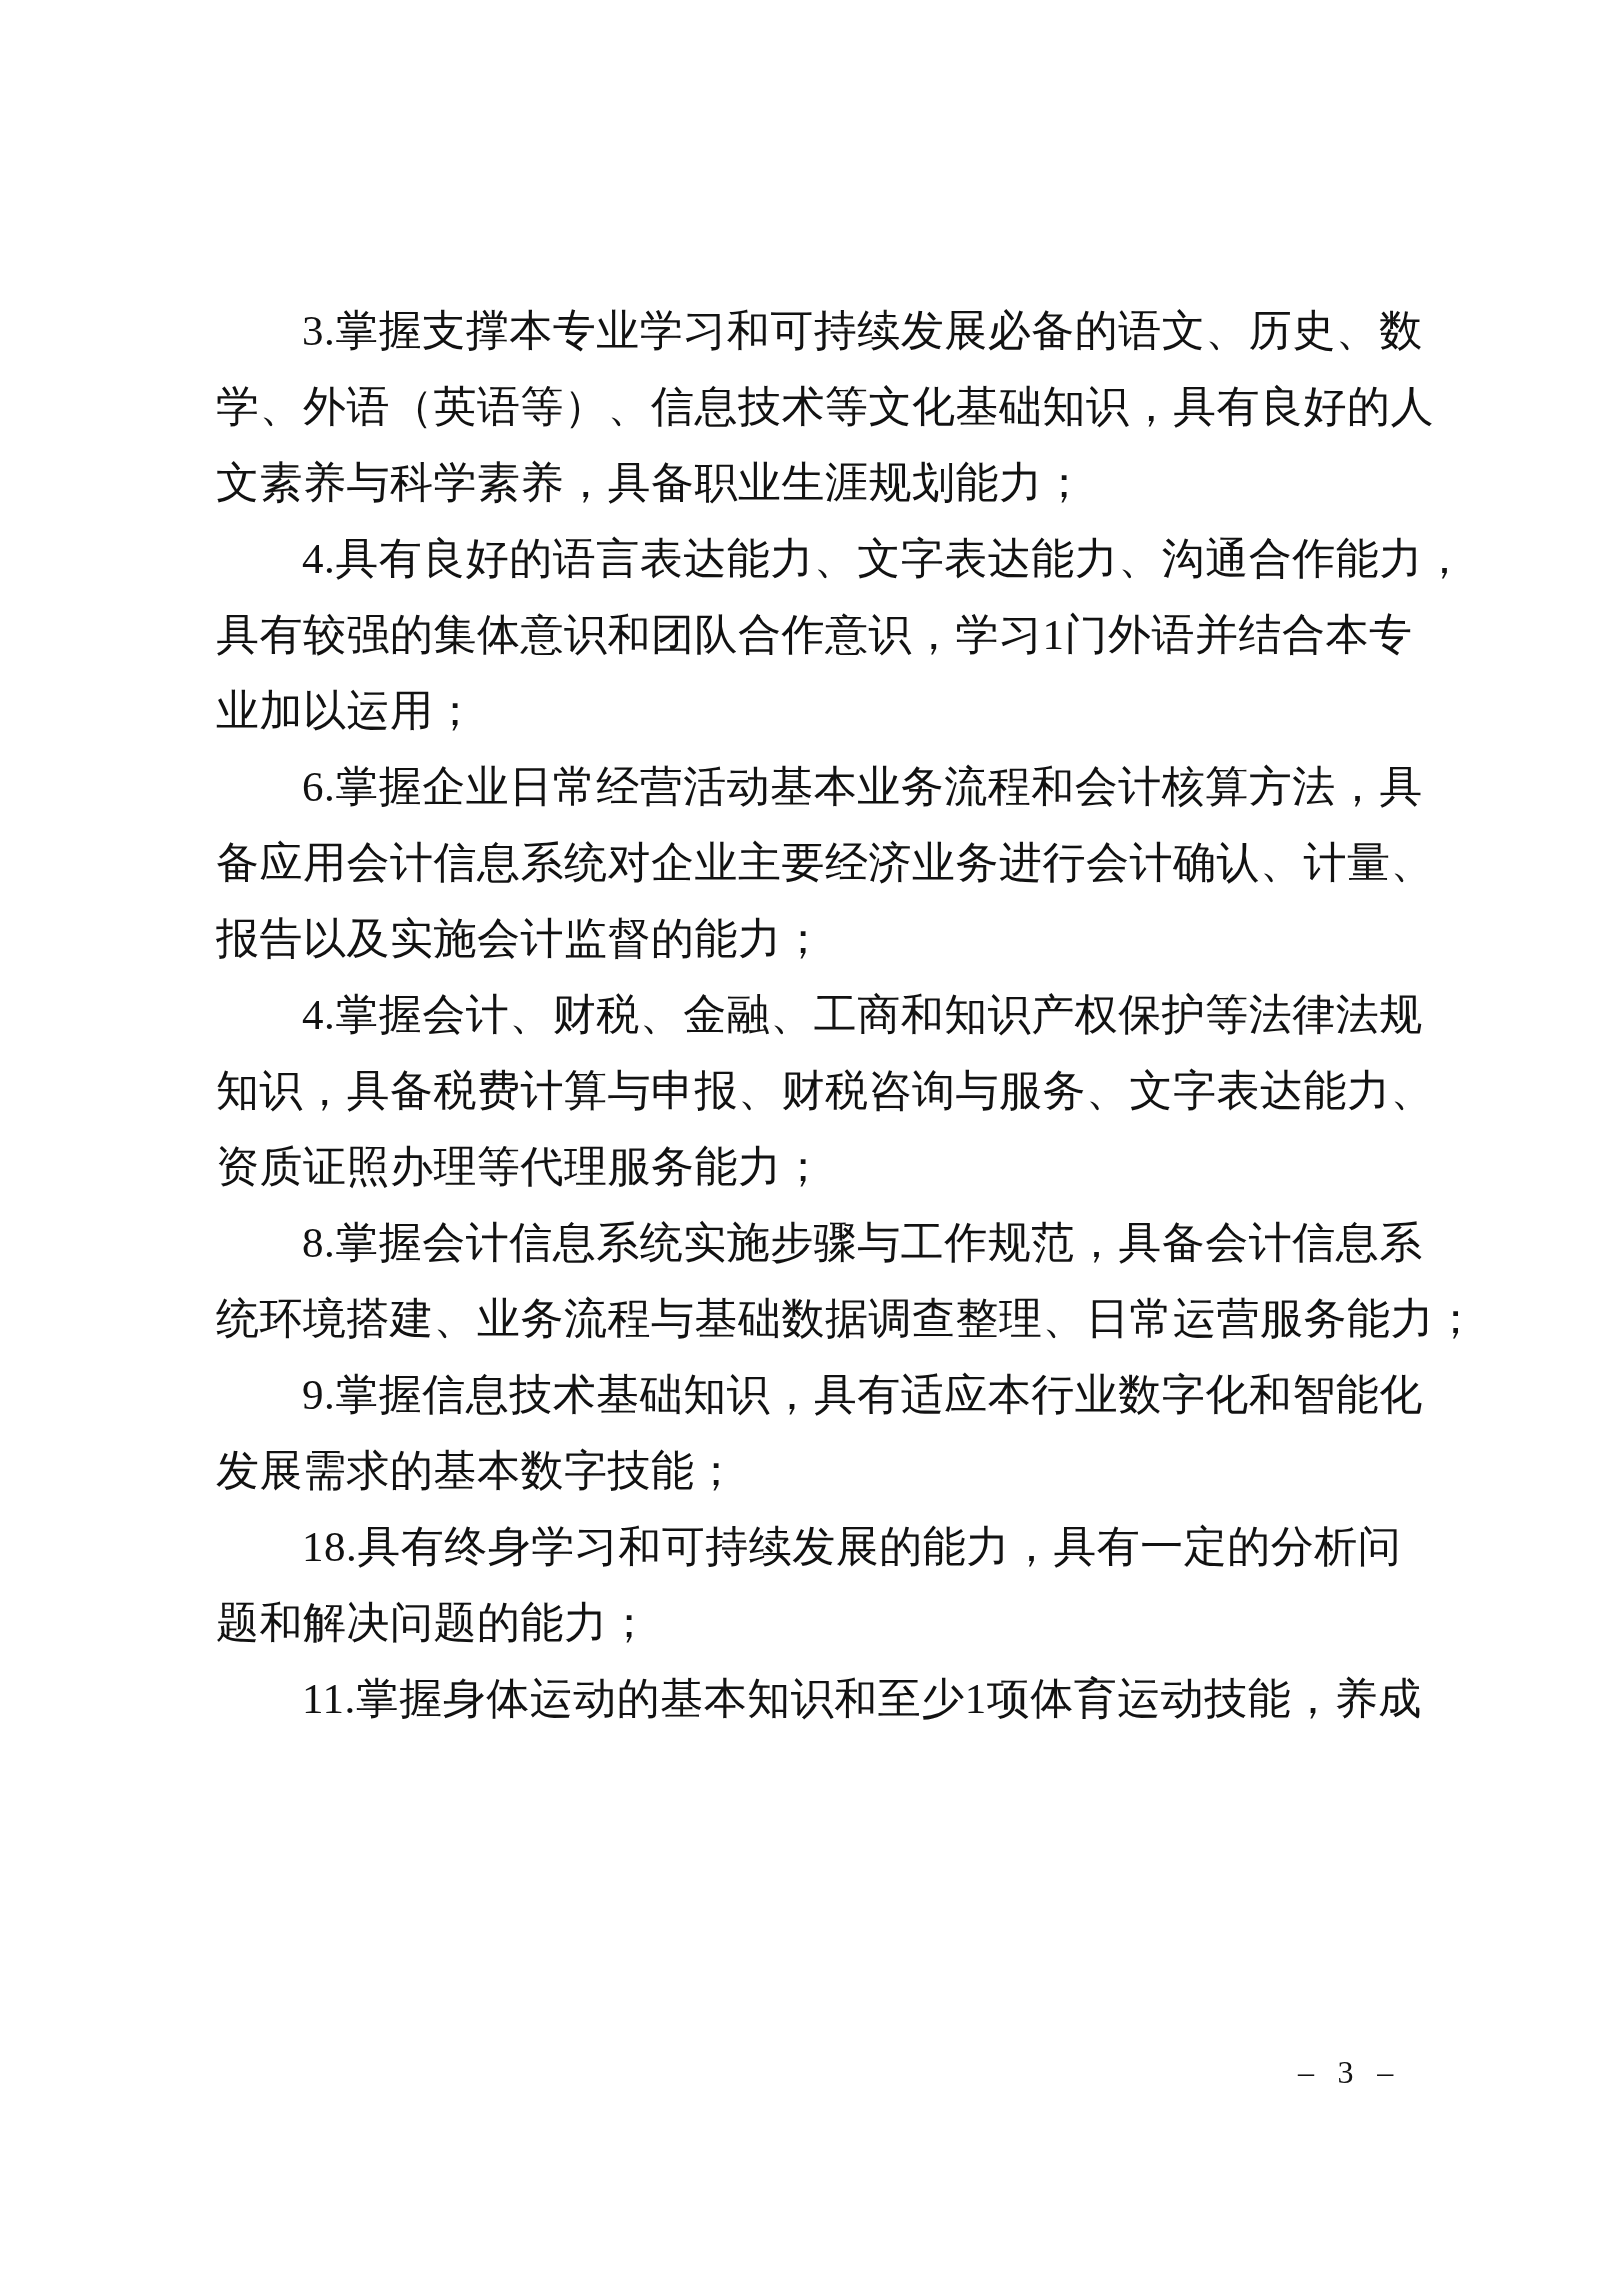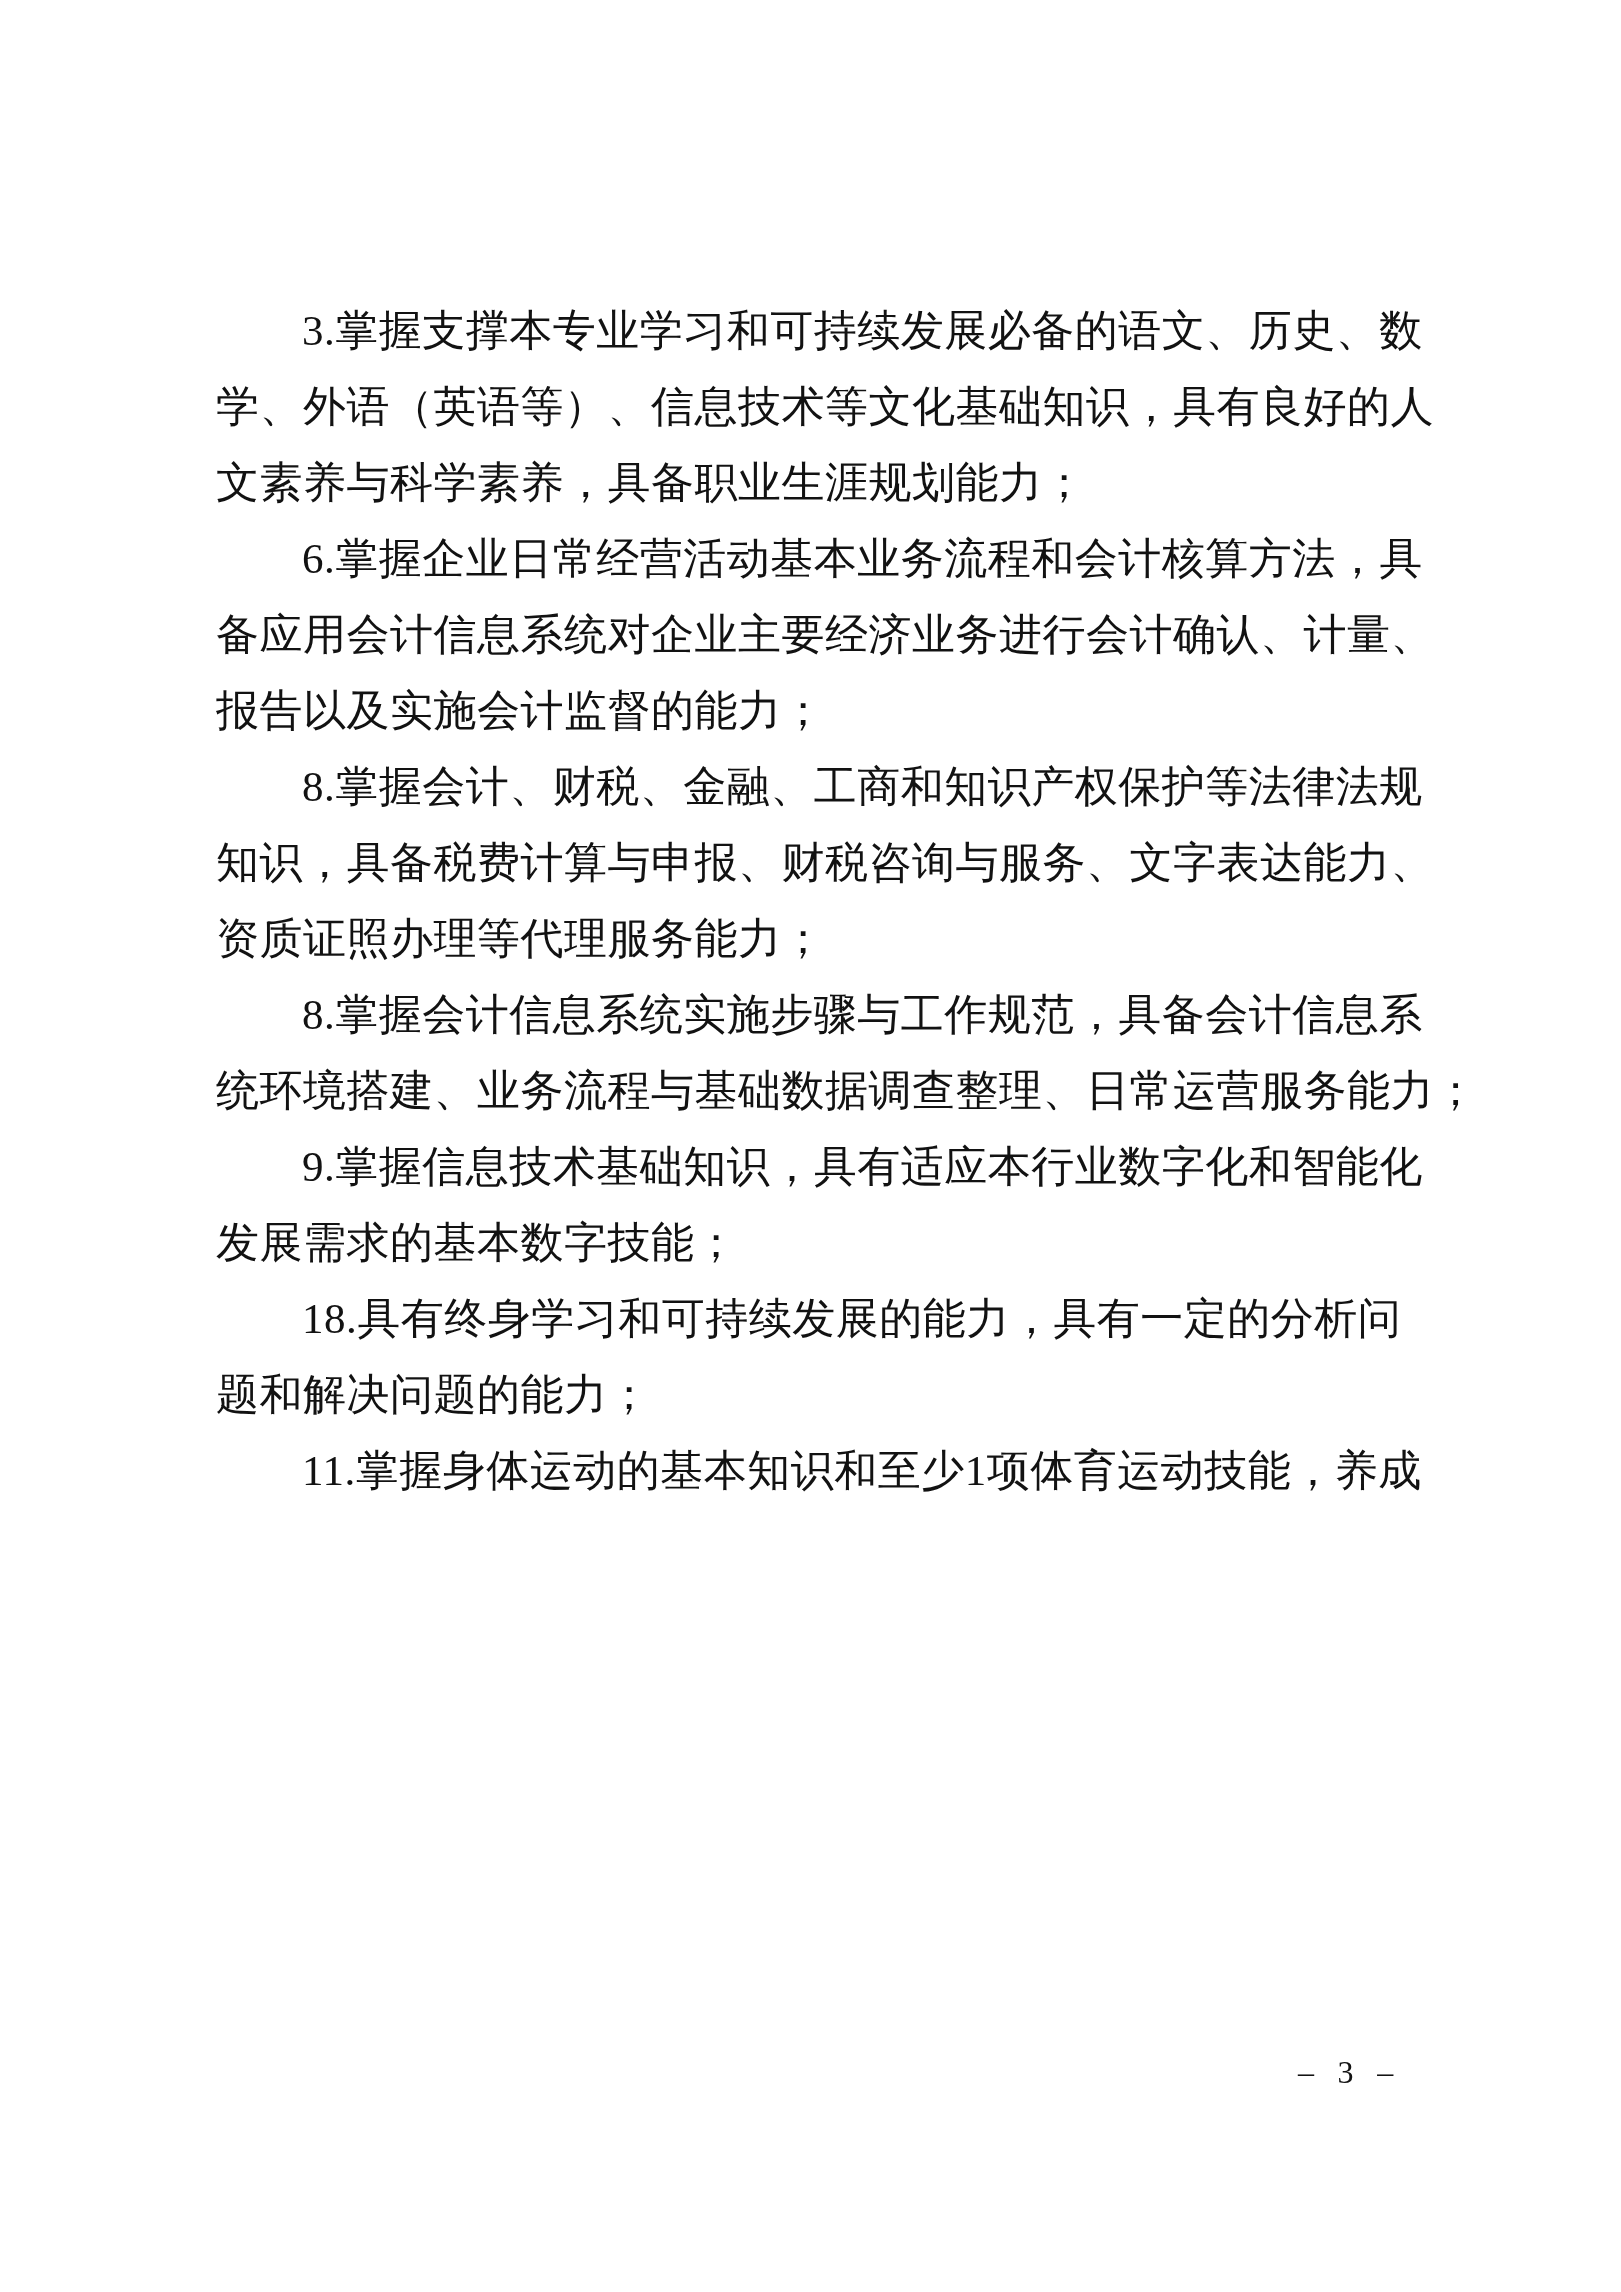--- a/index.html
+++ b/index.html
@@ -54,30 +54,35 @@
 <div class="page">
 
   <div class="page-body">
 
     <div class="para">
       <div class="line first">3.掌握支撑本专业学习和可持续发展必备的语文、历史、数</div>
       <div class="line">学、外语（英语等）、信息技术等文化基础知识，具有良好的人</div>
       <div class="line">文素养与科学素养，具备职业生涯规划能力；</div>
     </div>
 
+    <div class="para">
+      <div class="line first">4.具有良好的语言表达能力、文字表达能力、沟通合作能力，</div>
+      <div class="line">具有较强的集体意识和团队合作意识，学习1门外语并结合本专</div>
+      <div class="line">业加以运用；</div>
+    </div>
 
 
     <div class="para">
       <div class="line first">6.掌握企业日常经营活动基本业务流程和会计核算方法，具</div>
       <div class="line">备应用会计信息系统对企业主要经济业务进行会计确认、计量、</div>
       <div class="line">报告以及实施会计监督的能力；</div>
     </div>
 
     <div class="para">
-      <div class="line first">8.掌握会计、财税、金融、工商和知识产权保护等法律法规</div>
+      <div class="line first">4.掌握会计、财税、金融、工商和知识产权保护等法律法规</div>
       <div class="line">知识，具备税费计算与申报、财税咨询与服务、文字表达能力、</div>
       <div class="line">资质证照办理等代理服务能力；</div>
     </div>
 
     <div class="para">
       <div class="line first">8.掌握会计信息系统实施步骤与工作规范，具备会计信息系</div>
       <div class="line">统环境搭建、业务流程与基础数据调查整理、日常运营服务能力；</div>
     </div>
 
     <div class="para">

